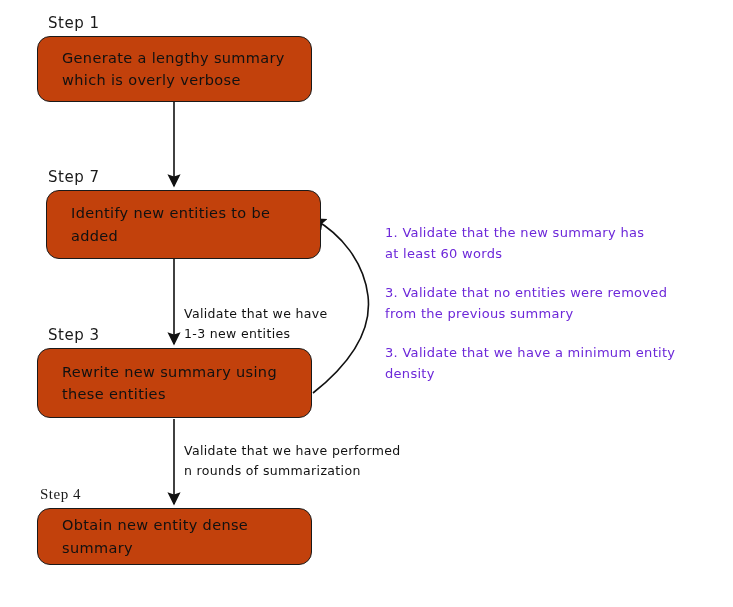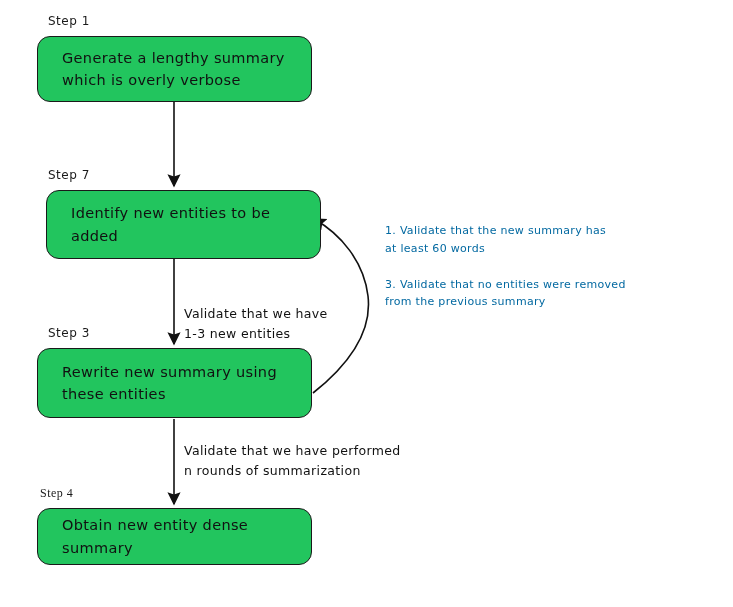--- a/index.html
+++ b/index.html
@@ -24,21 +24,21 @@
     top: 0;
     width: 733px;
     height: 607px;
     pointer-events: none;
   }
 
   
   .node {
     position: absolute;
     box-sizing: border-box;
-    background: #22c55e;
+    background: #c2410c;
     border: 1.6px solid #1a1a1a;
     border-radius: 13px;
     display: flex;
     align-items: center;
     padding: 6px 14px 6px 24px;
   }
   .node-text {
     font-family: "DejaVu Sans", sans-serif;
     font-size: 14.5px;
     line-height: 1.55;
@@ -50,21 +50,21 @@
 
   .node-1 { left: 37px; top: 36px;  width: 275px; height: 66px; }
   .node-2 { left: 37px; top: 190px; width: 275px; height: 69px; margin-left: 9px; }
   .node-3 { left: 37px; top: 348px; width: 275px; height: 70px; }
   .node-4 { left: 37px; top: 508px; width: 275px; height: 57px; }
 
   
   .step-caption {
     position: absolute;
     font-family: "DejaVu Sans", sans-serif;
-    font-size: 12px;
+    font-size: 15px;
     color: #1a1a1a;
     letter-spacing: 0.5px;
     white-space: nowrap;
   }
   .cap-1 { left: 48px; top: 14px; }
   .cap-2 { left: 48px; top: 168px; }
   .cap-3 { left: 48px; top: 326px; }
   .cap-4 { left: 40px; top: 486px; font-family: Liberation Serif, serif; }
 
   
@@ -82,23 +82,23 @@
 
   
   .validations {
     position: absolute;
     left: 385px;
     top: 222px;
     width: 330px;
   }
   .validation-item {
     font-family: "DejaVu Sans", sans-serif;
-    font-size: 11px;
+    font-size: 13px;
     line-height: 1.62;
-    color: #0369a1;
+    color: #6d28d9;
     letter-spacing: 0.3px;
     white-space: pre-line;
     margin-bottom: 18px;
   }
   .validation-item:last-child { margin-bottom: 0; }
 </style>
 </head>
 <body>
 
 <div id="canvas">
@@ -144,15 +144,17 @@
   <div class="edge-label edge-label-a">Validate that we have
 1-3 new entities</div>
   <div class="edge-label edge-label-b">Validate that we have performed
 n rounds of summarization</div>
 
   <div class="validations">
     <div class="validation-item">1. Validate that the new summary has
 at least 60 words</div>
     <div class="validation-item">3. Validate that no entities were removed
 from the previous summary</div>
+    <div class="validation-item">3. Validate that we have a minimum entity
+density</div>
   </div>
 
 </div>
 
 </body></html>

